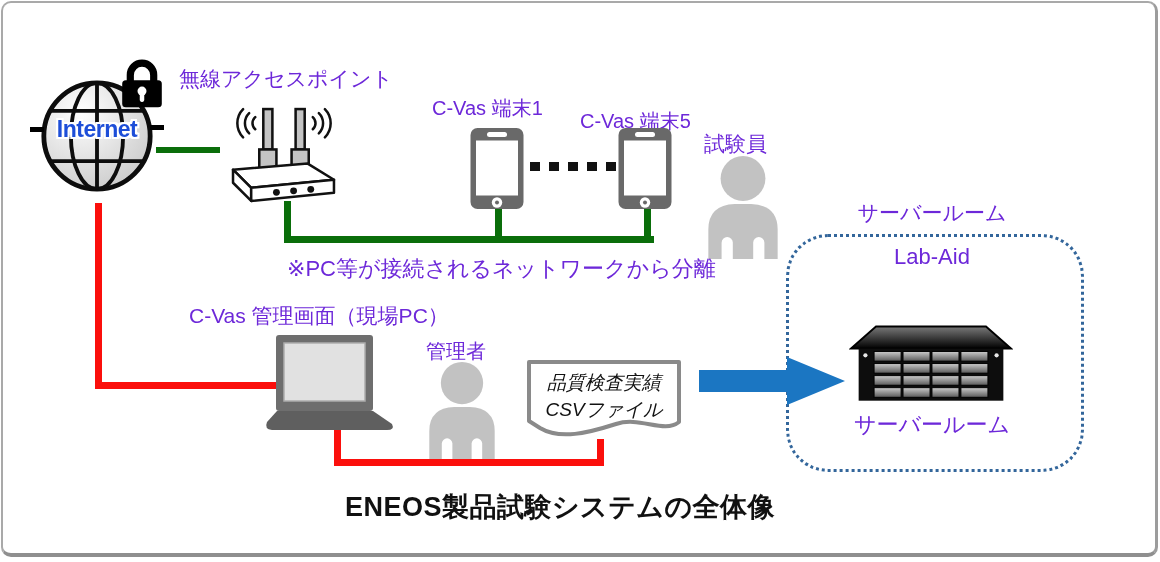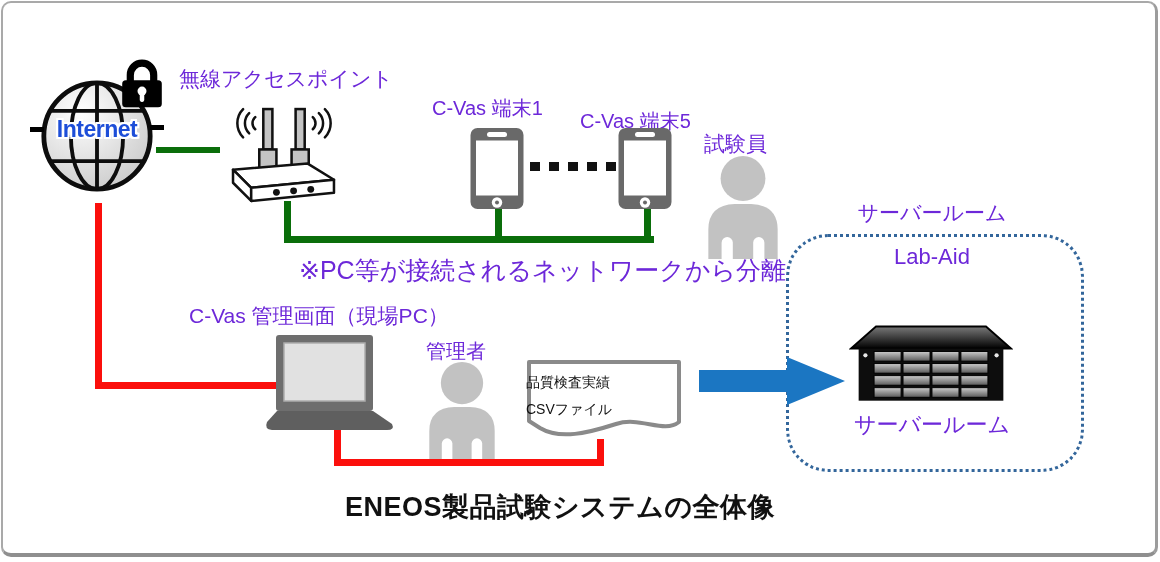--- a/index.html
+++ b/index.html
@@ -19,22 +19,22 @@
     background:repeating-linear-gradient(90deg,#111 0 10px,transparent 10px 19px);
   }
   .globe-label{
     position:absolute;left:50%;top:54px;transform:translate(-50%,-50%);
     font-weight:bold;font-size:23px;letter-spacing:-0.5px;color:#1d4ed8;
     text-shadow:-2px 0 0 #fff,2px 0 0 #fff,0 -2px 0 #fff,0 2px 0 #fff,
                 -2px -2px 0 #fff,2px 2px 0 #fff,-2px 2px 0 #fff,2px -2px 0 #fff;
   }
   .dash{position:absolute;height:5px;width:14px;background:#000;}
   .csv-doc-text{
-    position:absolute;left:523px;top:366px;width:156px;
-    font-size:14px;line-height:27px;font-weight:500;
+    position:absolute;left:523px;top:366px;width:156px;text-align:center;
+    font-size:19px;line-height:27px;font-weight:500;font-style:italic;
   }
   .server-room-box{
     position:absolute;left:783px;top:231px;width:292px;height:232px;
     border:3.5px dotted var(--server-room-border-blue,#33669b);border-radius:42px;
   }
   .center-x{transform:translateX(-50%);}
   .caption{
     position:absolute;left:557px;top:486px;transform:translateX(-50%);
     font-size:27px;font-weight:600;letter-spacing:0.5px;white-space:nowrap;
   }
@@ -143,21 +143,21 @@
   <div class="lbl" style="left:701px;top:127px;font-size:21px;">試験員</div>
   <div class="abs" style="left:698px;top:150px;width:84px;height:106px;">
     <svg viewBox="0 0 80 104" width="84" height="106">
       <circle cx="40" cy="25" r="22" fill="#c2c2c2"></circle>
       <path d="M6,104 V75 Q6,51 32,50 H48 Q74,51 74,75 V104 Z" fill="#c2c2c2"></path>
       <path d="M19,104 v-16 a5.5,5.5 0 0 1 11,0 v16 Z" fill="#fff"></path>
       <path d="M50,104 v-16 a5.5,5.5 0 0 1 11,0 v16 Z" fill="#fff"></path>
     </svg>
   </div>
 
-  <div class="lbl" style="left:296px;top:251px;font-size:25px;">※PC等が接続されるネットワークから分離</div>
+  <div class="lbl" style="left:284px;top:251px;font-size:22px;">※PC等が接続されるネットワークから分離</div>
 
   <div class="lbl" style="left:186px;top:299px;font-size:21px;">C-Vas 管理画面（現場PC）</div>
   <div class="abs" style="left:260px;top:330px;width:132px;height:98px;">
     <svg viewBox="0 0 132 98" width="132" height="98">
       <rect x="13" y="2" width="97" height="76" rx="3" fill="#6e6e6e"></rect>
       <rect x="21" y="10" width="81" height="58" fill="#e1e1e1" stroke="#adadad" stroke-width="1.5"></rect>
       <path d="M14,78 L110,78 L129,91 Q132,97 124,97 L9,97 Q1,96 4,89 Z" fill="#5f5f5f"></path>
     </svg>
   </div>
 

